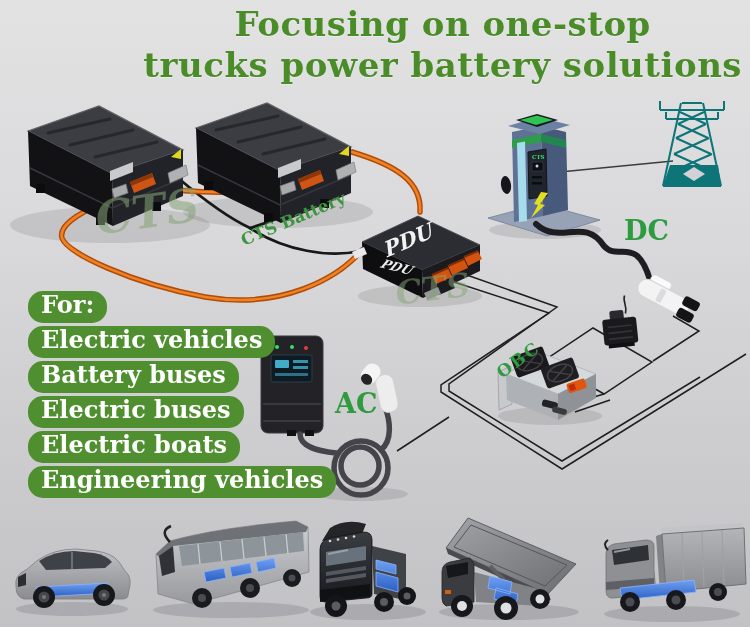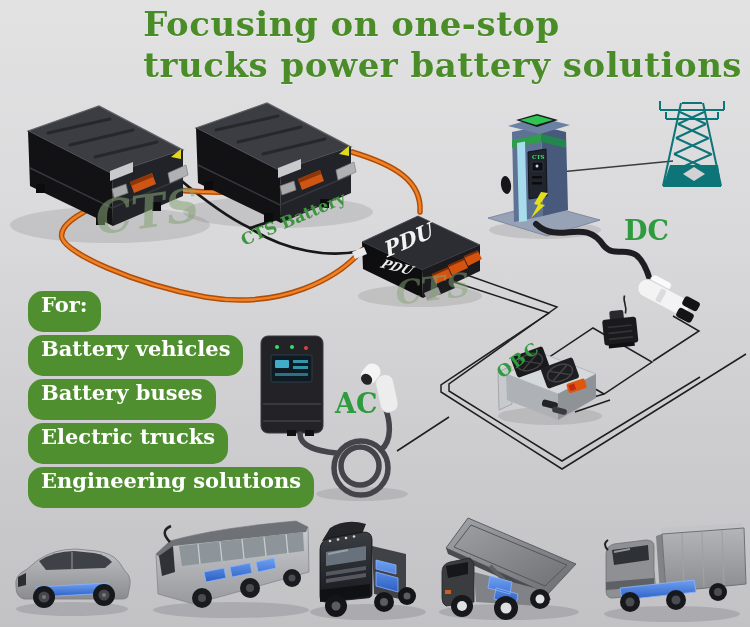--- a/index.html
+++ b/index.html
@@ -2,28 +2,28 @@
 <html><head>
 <meta charset="utf-8">
 <style>
   html,body{margin:0;padding:0;background:#b9b9bc;}
   .stage{
     position:relative;width:750px;height:627px;overflow:hidden;
     background:linear-gradient(180deg,#e2e2e3 0%,#dadadc 35%,#cdcdd0 70%,#c2c2c5 100%);
     font-family:"DejaVu Serif","Liberation Serif",serif;
   }
   .title{
-    position:absolute;top:4px;right:8px;text-align:left;
+    position:absolute;top:4px;right:8px;text-align:center;
     color:#4a8c28;font-weight:bold;font-size:34px;line-height:41px;
     letter-spacing:.5px; text-shadow:0 1px 0 rgba(255,255,255,.35);
   }
   .pill-list{position:absolute;left:28px;top:291px;}
   .pill{
     display:table;background:#4f8f2f;color:#fff;font-weight:bold;
-    font-size:21px;line-height:25px;padding:1px 13px 15px 13px;margin-bottom:3px;
+    font-size:24px;line-height:25px;padding:1px 13px 6px 13px;margin-bottom:3px;
     border-radius:15px;white-space:nowrap;
   }
   svg{position:absolute;left:0;top:0;}
   svg text{font-family:"DejaVu Serif","Liberation Serif",serif;}
 </style>
 </head>
 <body>
 
 <div class="stage">
 
@@ -330,19 +330,20 @@
   </g>
 </svg>
 
 <div class="title">
   <div>Focusing on one-stop</div>
   <div>trucks power battery solutions</div>
 </div>
 
 <div class="pill-list">
   <div class="pill">For:</div>
-  <div class="pill">Battery vehicles</div>
+  <div class="pill">Electric vehicles</div>
   <div class="pill">Battery buses</div>
-  <div class="pill">Electric trucks</div>
-  <div class="pill">Engineering solutions</div>
+  <div class="pill">Electric buses</div>
+  <div class="pill">Electric boats</div>
+  <div class="pill">Engineering vehicles</div>
 </div>
 
 </div>
 
 </body></html>

